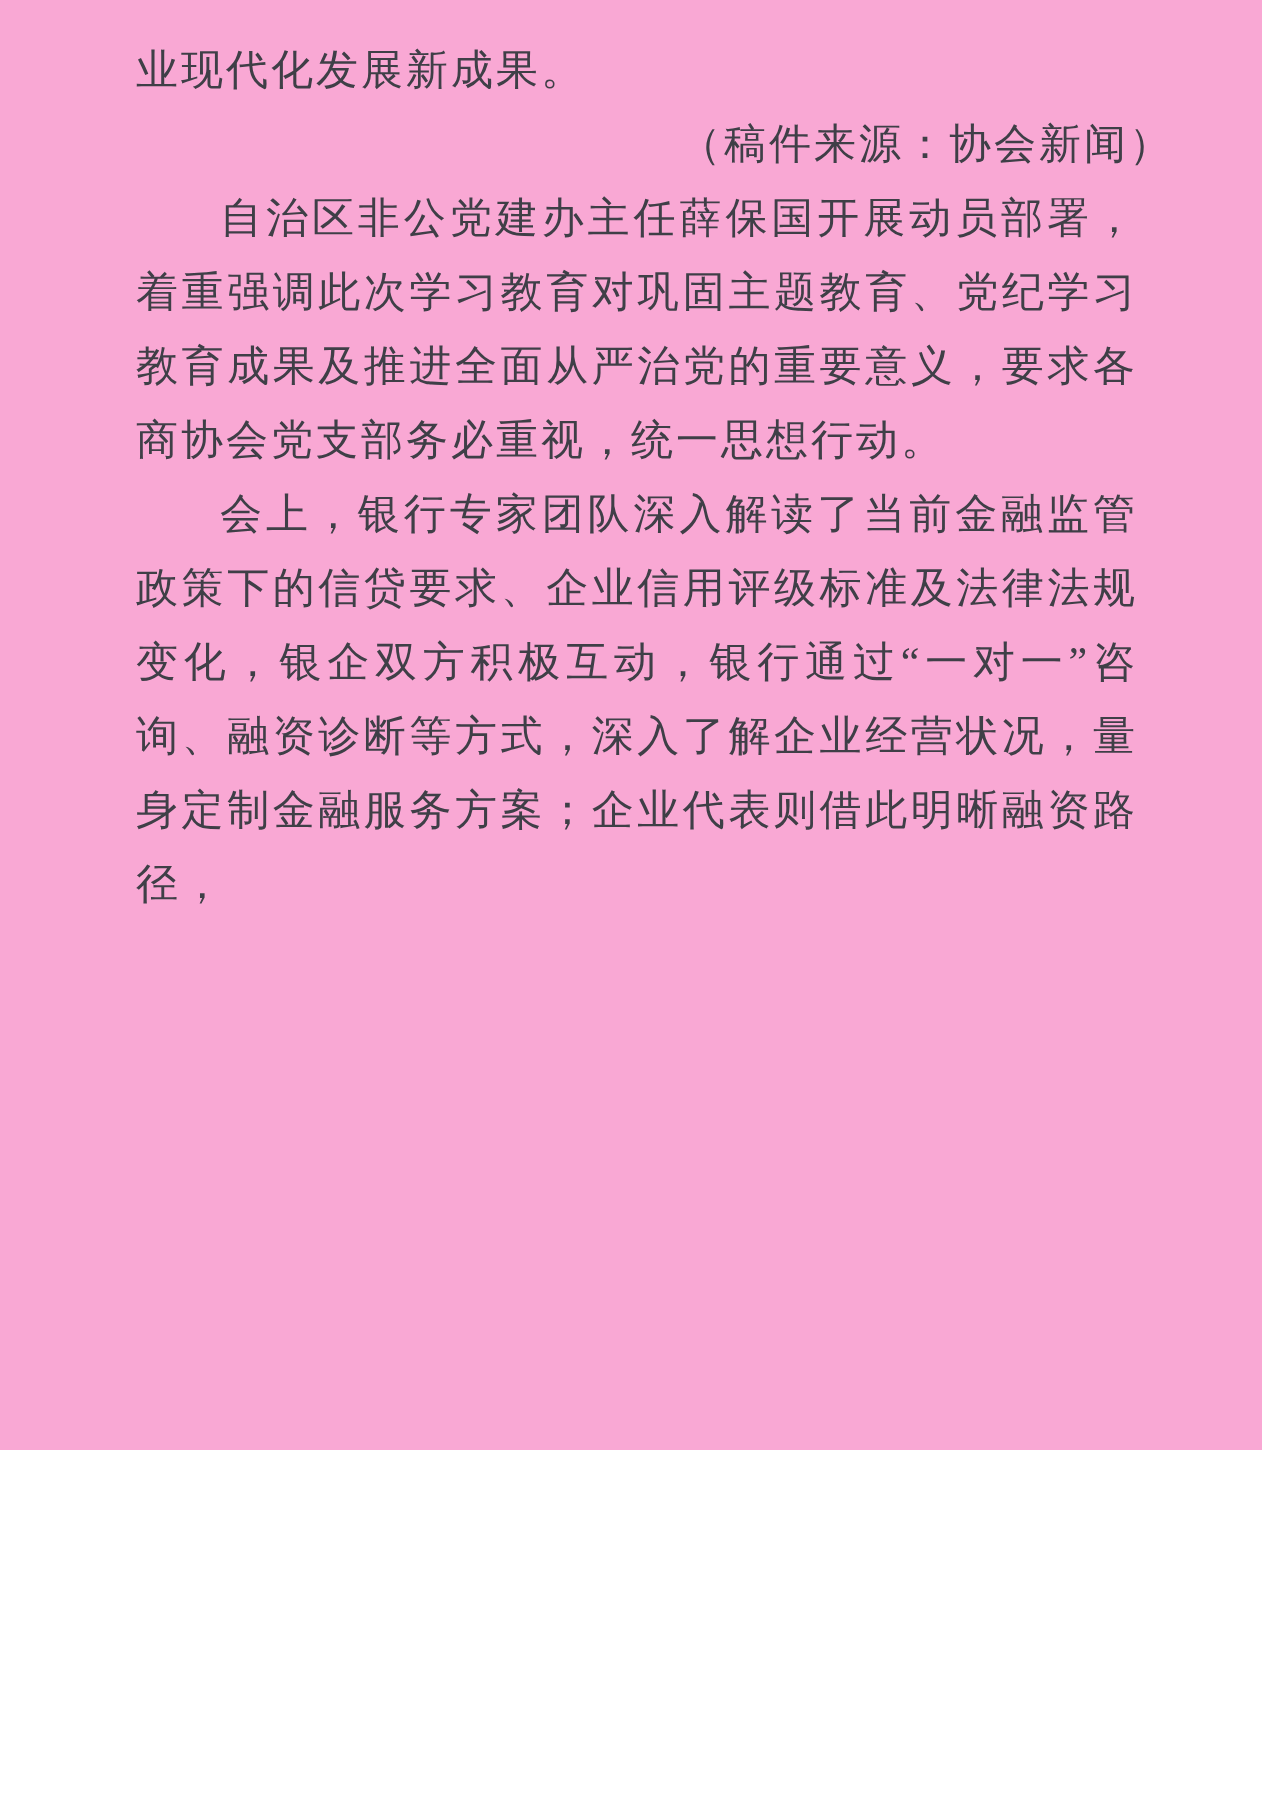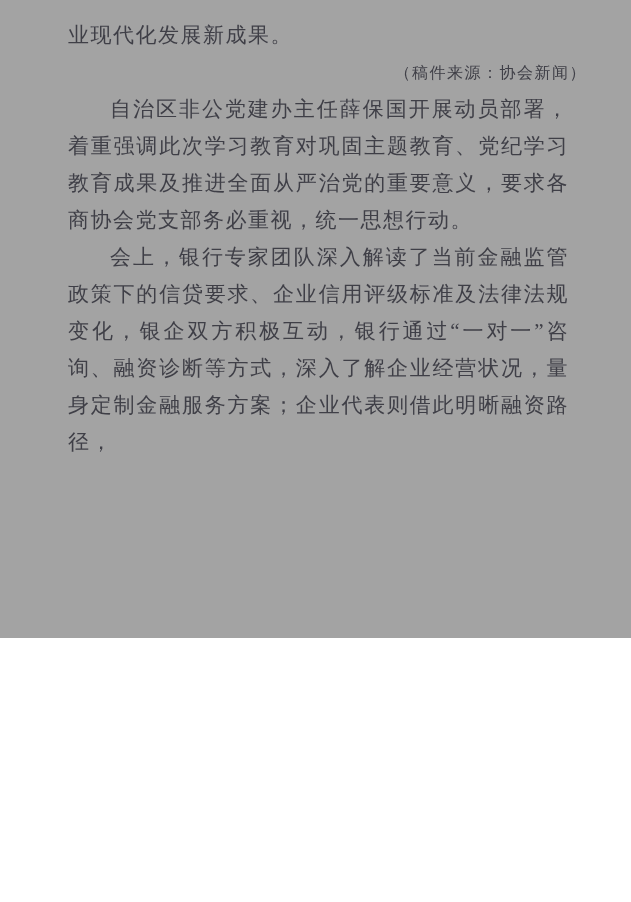--- a/index.html
+++ b/index.html
@@ -3,44 +3,44 @@
 <meta charset="utf-8">
 <style>
   html, body {
     margin: 0;
     padding: 0;
     background: #ffffff;
   }
   .page {
     position: relative;
     width: 631px;
-    height: 638px;
+    height: 725px;
     margin: 0 auto;
-    background: #a3a3a3;
+    background: #f9a8d4;
     overflow: hidden;
     box-sizing: border-box;
     padding: 17px 62px 0 68px;
   }
   
   .body-text {
     font-family: "Liberation Serif", "DejaVu Serif", serif;
     font-size: 21px;
     line-height: 37px;
     letter-spacing: 1.5px;
     color: #3f3f47;
     text-align: justify;
     text-justify: inter-character;
     margin: 0;
   }
   .indent {
     text-indent: 2em;
   }
   .source-line {
     font-family: "Liberation Serif", "DejaVu Serif", serif;
-    font-size: 16px;
+    font-size: 21px;
     line-height: 37px;
     letter-spacing: 1.5px;
     color: #3f3f47;
     text-align: right;
     margin: 0 -18px 0 0;
   }
   
   .title-block {
     margin: 8px 0 25px 48px;
     text-align: center;

